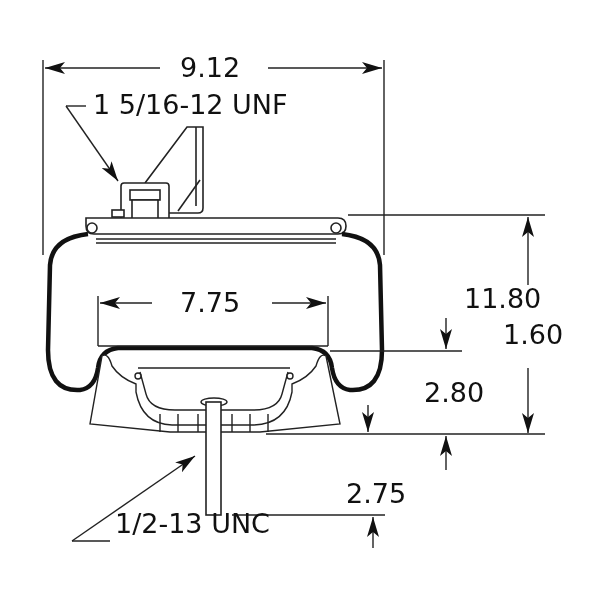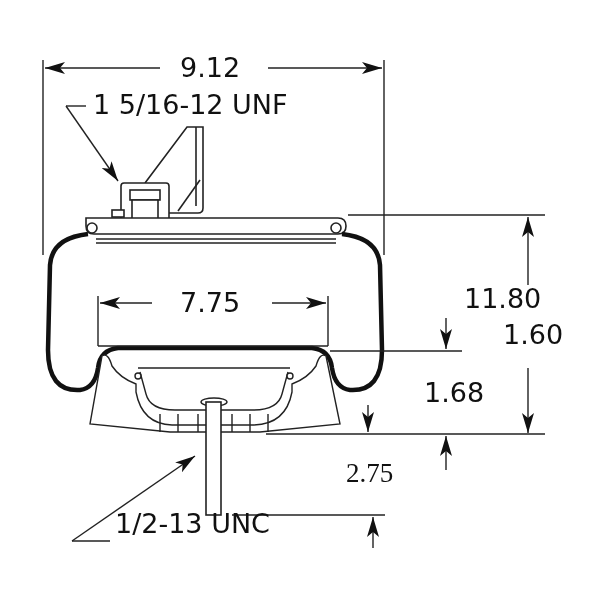--- a/index.html
+++ b/index.html
@@ -102,16 +102,16 @@
       <line x1="110" y1="541" x2="72" y2="541"></line>
       <line x1="72" y1="541" x2="195" y2="456" marker-end="url(#arr)"></line>
     </g>
   </svg>
 
   <span class="lbl" style="left:180px; top:54px;">9.12</span>
   <span class="lbl" style="left:93px; top:91px;">1 5/16-12 UNF</span>
   <span class="lbl" style="left:180px; top:289px;">7.75</span>
   <span class="lbl" style="left:464px; top:285px;">11.80</span>
   <span class="lbl" style="left:503px; top:321px;">1.60</span>
-  <span class="lbl" style="left:424px; top:379px;">1.68</span>
-  <span class="lbl" style="left:346px; top:460px;font-family:Liberation Serif, serif;">2.75</span>
+  <span class="lbl" style="left:424px; top:379px;">2.80</span>
+  <span class="lbl" style="left:346px; top:480px;">2.75</span>
   <span class="lbl" style="left:115px; top:510px;">1/2-13 UNC</span>
 </div>
 
 </body></html>

